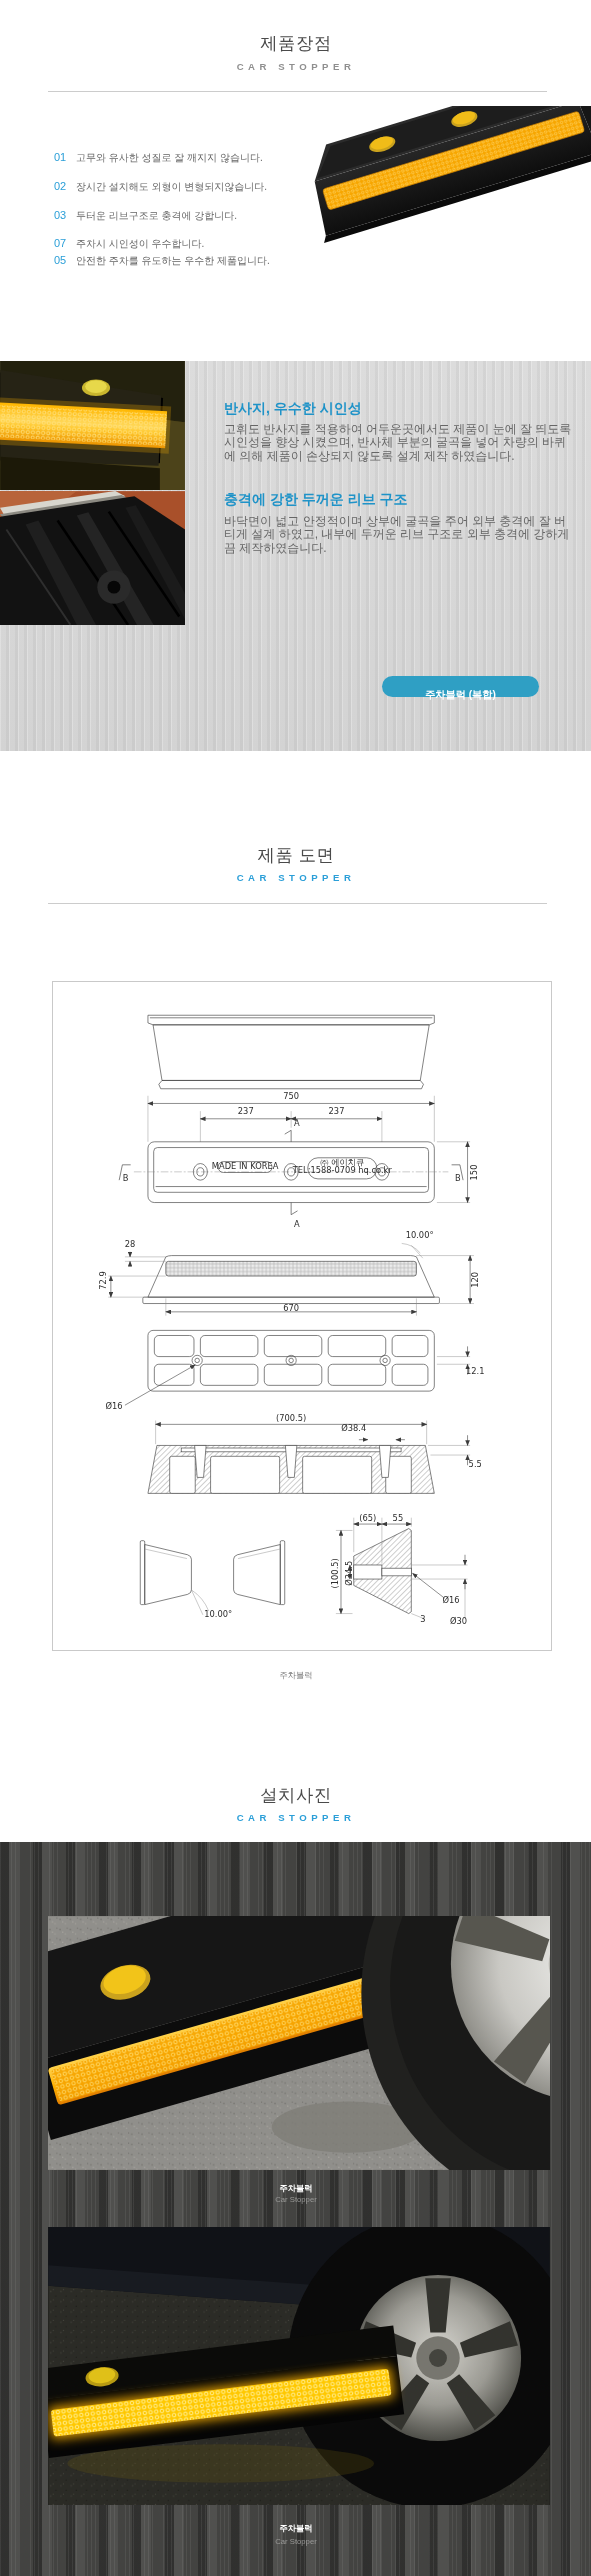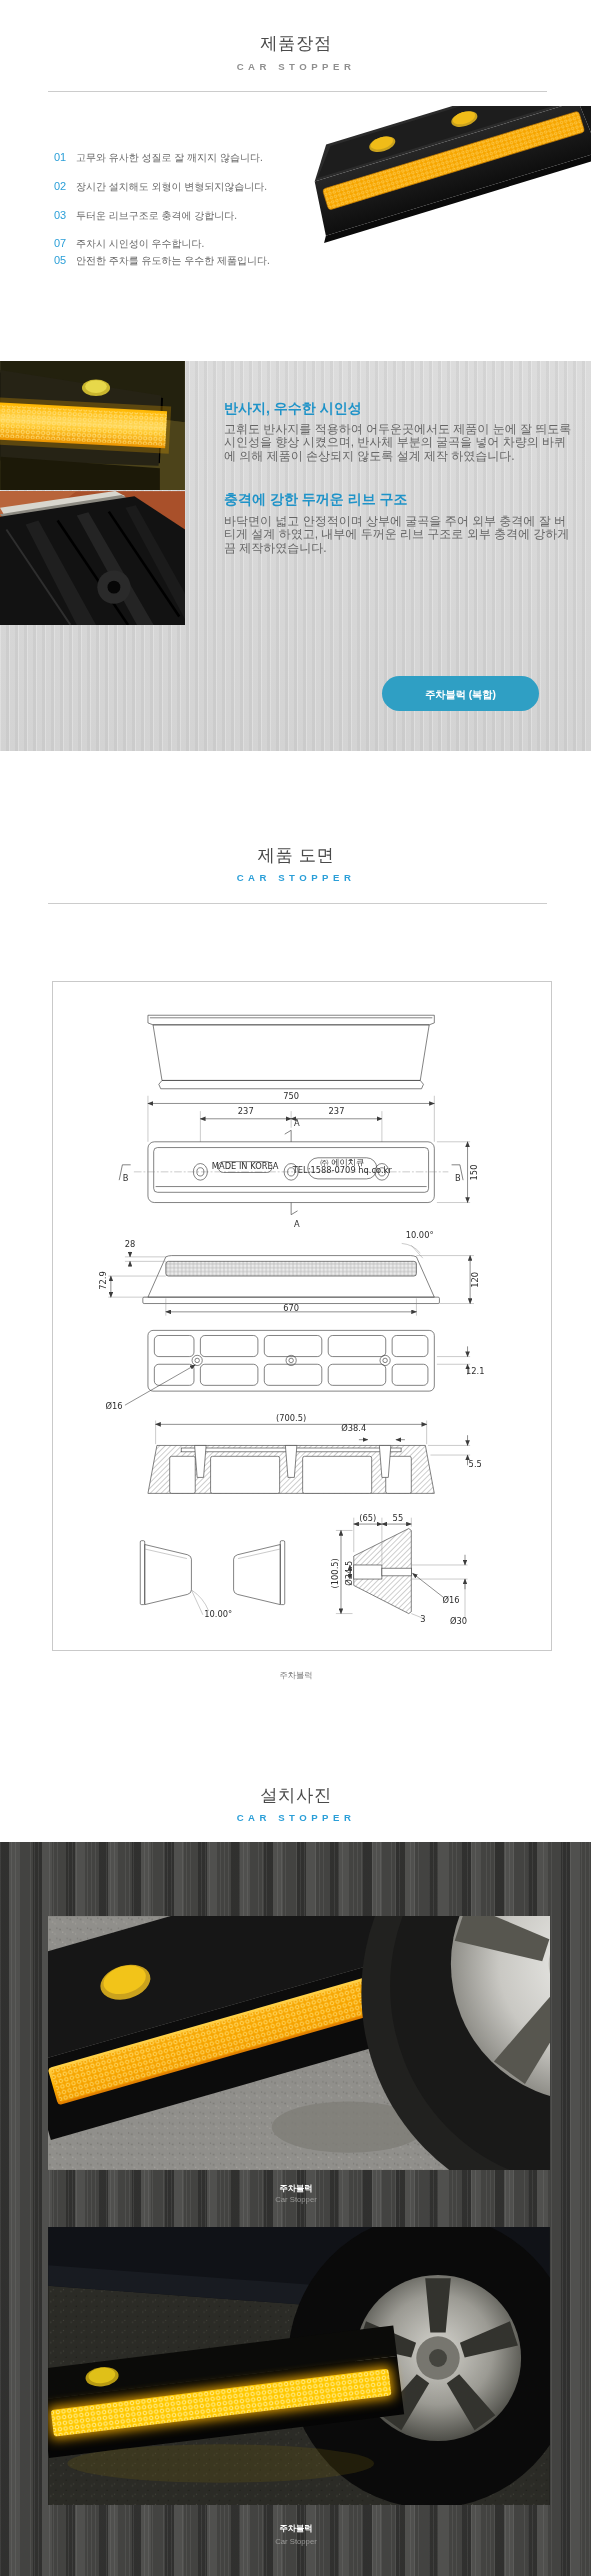--- a/index.html
+++ b/index.html
@@ -17,21 +17,21 @@
   .adv-num{font-size:11px;font-weight:normal;color:#2b9fd8;width:22px;flex:0 0 22px;}
   .adv-text{font-size:10px;color:#666;text-align:center;}
   
   .feature-band{left:0;top:361px;width:592px;height:390px;
      background:
        repeating-linear-gradient(90deg,rgba(255,255,255,.25) 0 1.3px,rgba(0,0,0,0) 1.3px 5.8px,rgba(0,0,0,.04) 5.8px 9px),
        linear-gradient(180deg,#dcdcdc,#d3d3d3);}
   .feature-photo{left:0;width:185px;overflow:hidden;}
   .feat-heading{left:224px;width:345px;font-size:14px;font-weight:bold;color:#1f93c8;}
   .feat-body{left:224px;width:349px;font-size:12px;line-height:13.4px;color:#666;}
-  .pill-button{left:382px;top:676px;width:157px;height:35px;border-radius:18px;background:#2f9fc4;
+  .pill-button{left:382px;top:676px;width:157px;height:21px;border-radius:18px;background:#2f9fc4;
      border:none;color:#fff;font-size:10.2px;font-weight:bold;text-align:center;line-height:35px;cursor:pointer;
      font-family:"Liberation Sans","DejaVu Sans",sans-serif;}
   
   .drawing-box{left:52px;top:981px;width:498px;height:668px;border:0.6px solid #c9c9c9;background:#fff;}
   .drawing-caption{left:0;top:1670px;width:592px;text-align:center;font-size:8.3px;color:#777;}
   .dim{font-size:13px;fill:#2e2e2e;text-anchor:middle;font-family:"DejaVu Sans",sans-serif;}
   .cad{stroke:#3c3c3c;fill:none;stroke-width:1;}
   .cadthin{stroke:#8a8a8a;fill:none;stroke-width:.7;}
   .dl{stroke:#3c3c3c;stroke-width:.9;}
   

